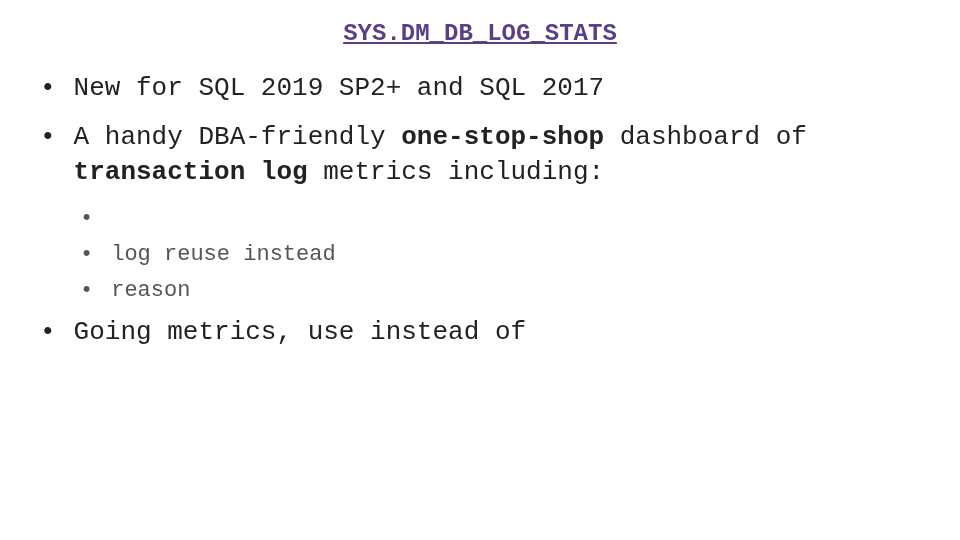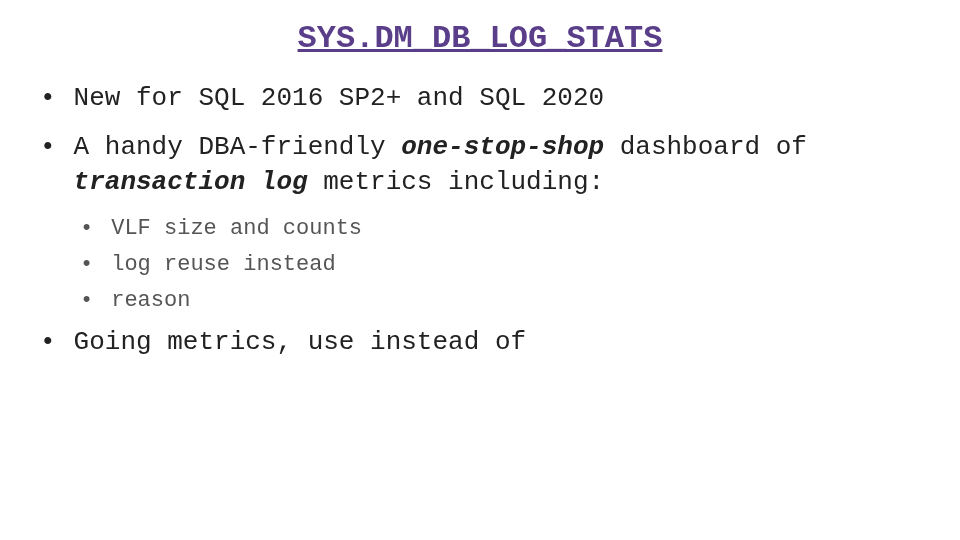--- a/index.html
+++ b/index.html
@@ -14,21 +14,21 @@
       background: #ffffff;
       font-family: 'Courier New', Courier, monospace;
       overflow: hidden;
       display: flex;
       flex-direction: column;
       align-items: center;
       padding: 20px 40px;
     }
 
     .title {
-      font-size: 32px;
+      font-size: 24px;
       font-weight: bold;
       color: #5a3e8a;
       text-align: center;
       margin-bottom: 24px;
       font-family: 'Courier New', Courier, monospace;
       text-decoration: underline;
     }
 
     .content {
       width: 100%;
@@ -71,52 +71,50 @@
 
     .bullet-sub .bullet-dot {
       margin-right: 18px;
       flex-shrink: 0;
       font-size: 22px;
       line-height: 1.35;
     }
 
     .bold-text {
       font-weight: bold;
-      font-style: italic;
     }
 
     .last-bullet {
       margin-top: 4px;
     }
   </style>
 </head>
 <body>
 
 <div class="title">SYS.DM_DB_LOG_STATS</div>
 
 <div class="content">
 
   <div class="bullet-main">
     <span class="bullet-dot">•</span>
     <span class="bullet-text">
-      New for SQL 2016 SP2+ and SQL 2020
+      New for SQL 2019 SP2+ and SQL 2017
     </span>
   </div>
 
   <div class="bullet-main">
     <span class="bullet-dot">•</span>
     <span class="bullet-text">
       A handy DBA-friendly <span class="bold-text">one-stop-shop</span> dashboard of <span class="bold-text">transaction log</span> metrics including:
     </span>
   </div>
 
   <div class="sub-bullets">
     <div class="bullet-sub">
       <span class="bullet-dot">•</span>
-      <span>VLF size and counts</span>
     </div>
     <div class="bullet-sub">
       <span class="bullet-dot">•</span>
       <span>log reuse instead</span>
     </div>
     <div class="bullet-sub">
       <span class="bullet-dot">•</span>
       <span>reason</span>
     </div>
   </div>

